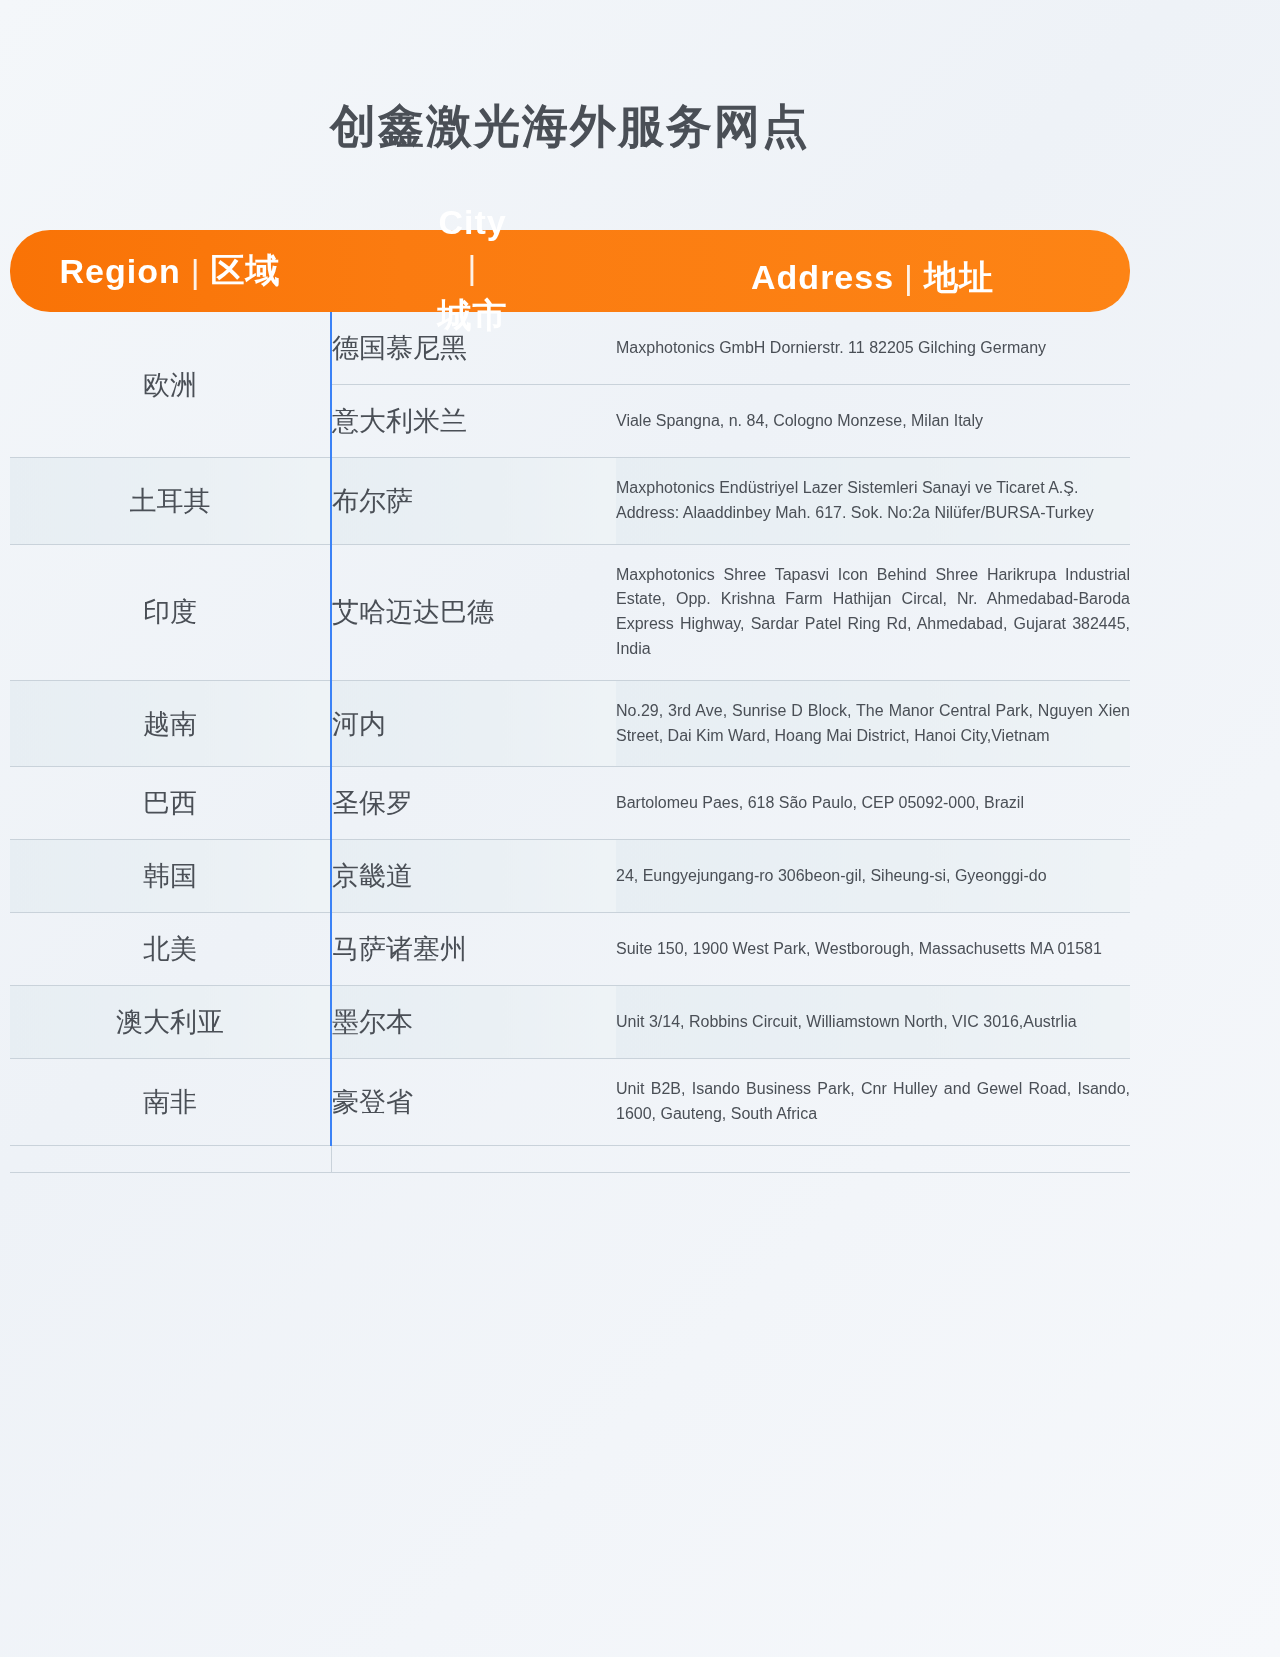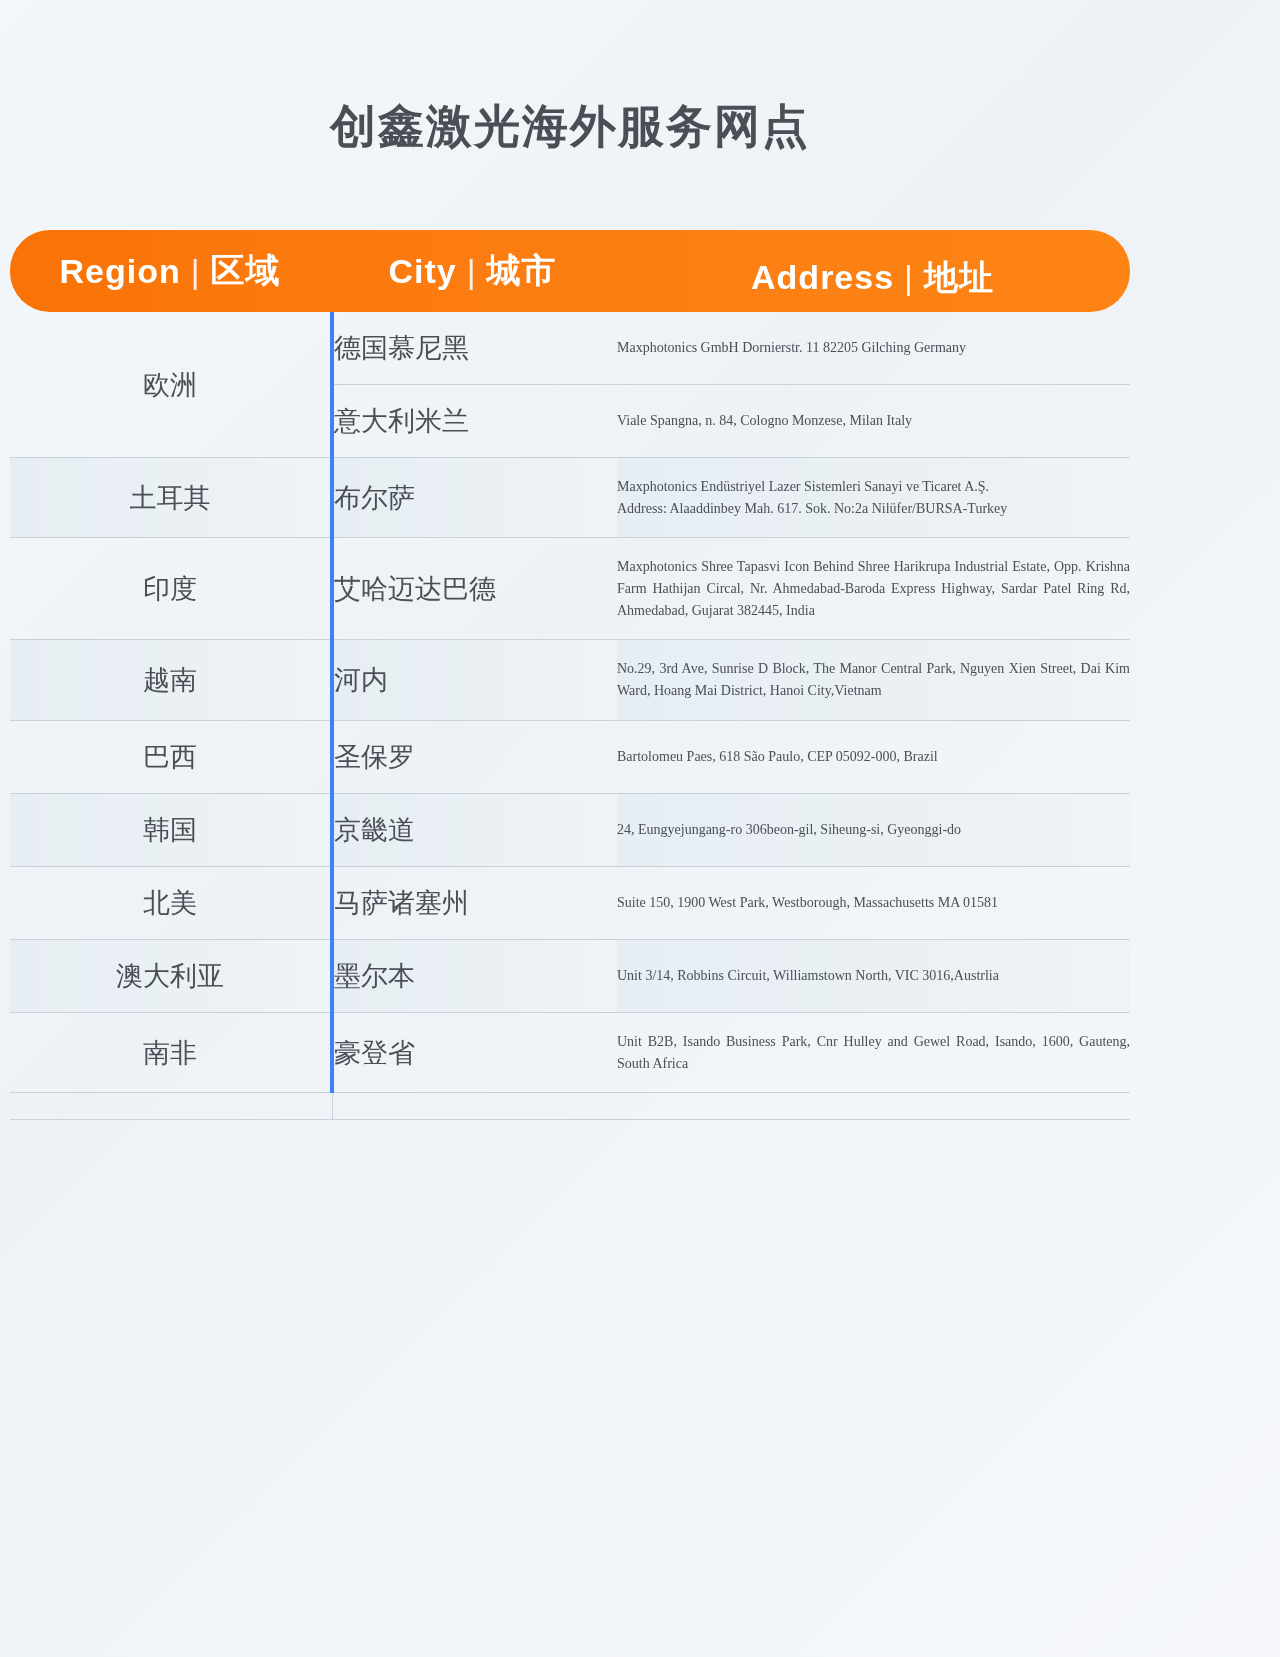--- a/index.html
+++ b/index.html
@@ -58,55 +58,54 @@
     align-items: center;
     justify-content: center;
     gap: 6px;
   }
   .head-cell .sep {
     font-weight: normal;
     opacity: 0.9;
     padding: 0 4px;
   }
   .h-region { width: 320px; }
-  .h-city   { width: 285px; }
+  .h-city   { width: 285px; flex-direction: column; }
   .h-addr   { flex: 1; margin-top: 13px; }
 
   .loc td {
     vertical-align: middle;
     border-bottom: 1px solid #c9d2da;
     padding: 18px 0;
   }
   .loc tr.alt td {
     background: linear-gradient(90deg, #e7eef3 0%, #eaf0f4 60%, #eef3f6 100%);
   }
   .col-region {
     width: 320px;
     font-size: 27px;
     color: #4a4f56;
     text-align: center;
-    border-right: 4px solid #3b82f6;
+    border-right: 2px solid #3b82f6;
   }
   .col-city {
     width: 285px;
     font-size: 27px;
     color: #4a4f56;
     text-align: left;
     padding-left: 34px;
     box-sizing: border-box;
   }
   .col-addr {
-    font-size: 14px;
+    font-size: 16px;
     line-height: 1.55;
     color: #4a4f56;
     text-align: justify;
     text-align-last: left;
     padding-right: 10px;
     padding-left: 2px;
-    font-family: Liberation Serif, serif;
   }
   .loc tr:first-child td { border-top: none; }
   .loc tr:last-child td { border-bottom: 1px solid #c9d2da; }
   .spacer-row td {
     border-bottom: none;
     height: 26px;
     padding: 0;
   }
   .spacer-row td.col-region { border-right: 1px solid #c9d2da; }
 </style>

